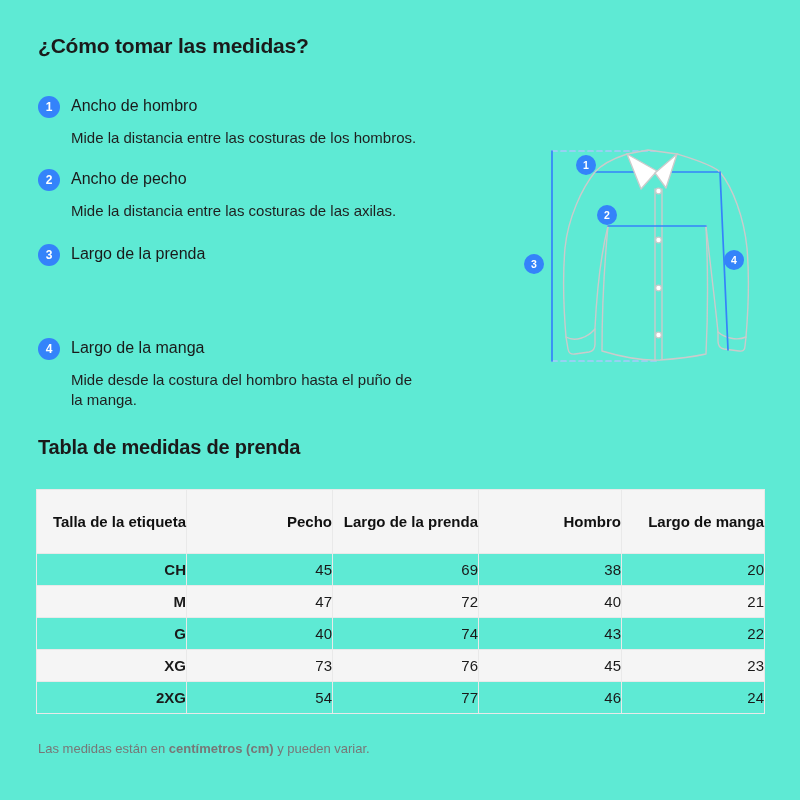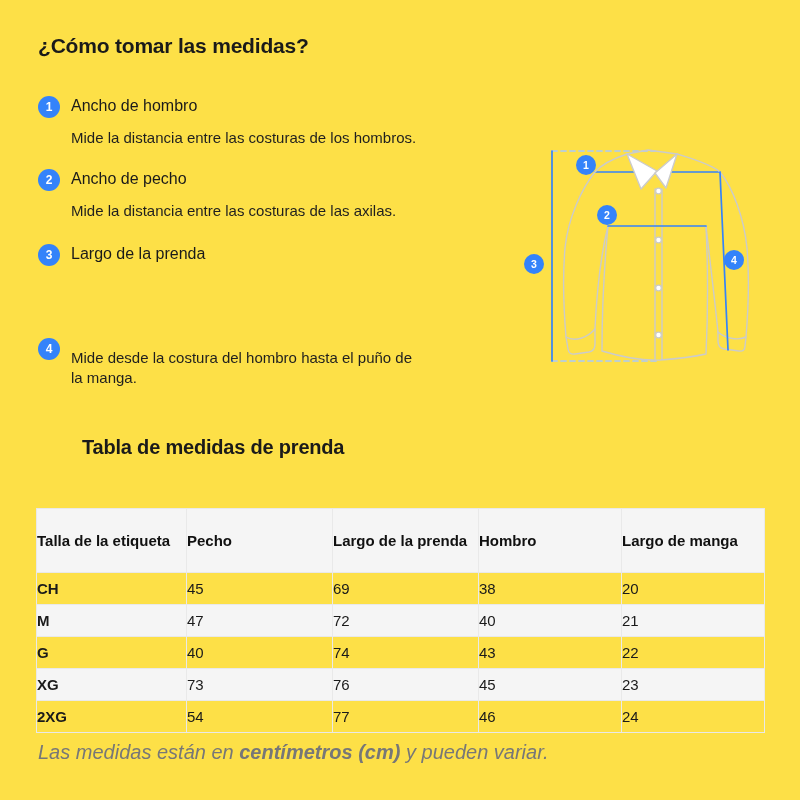--- a/index.html
+++ b/index.html
@@ -1,20 +1,20 @@
 <!DOCTYPE html>
 <html><head>
 <meta charset="utf-8">
 <style>
   html, body { margin: 0; padding: 0; background: #fff; }
   .page {
     position: relative;
     width: 800px;
     height: 800px;
-    background: #fde047;
+    background: #5eead4;
     font-family: "Liberation Sans", sans-serif;
     color: #1a1a1a;
     overflow: hidden;
   }
   .main-title {
     position: absolute;
     left: 38px;
     top: 34px;
     font-size: 21px;
     font-weight: 700;
@@ -66,31 +66,30 @@
     height: 272px;
   }
 
   .table-title {
     position: absolute;
     left: 38px;
     top: 436px;
     font-size: 20px;
     font-weight: 700;
     letter-spacing: -0.2px;
-    margin-left: 44px;
   }
   .size-table {
     position: absolute;
     left: 36px;
-    top: 508px;
+    top: 489px;
     width: 728px;
     border-collapse: collapse;
     table-layout: fixed;
     font-size: 15px;
-    text-align: left;
+    text-align: right;
     padding-left: 42px;
   }
   .size-table th, .size-table td {
     border: 1px solid #e9e9e9;
     padding: 0;
     vertical-align: middle;
   }
   .size-table thead th {
     height: 63px;
     background: #f5f5f5;
@@ -99,23 +98,22 @@
     color: #111;
   }
   .size-table tbody td { height: 31px; }
   .size-table tbody td:first-child { font-weight: 700; }
   .size-table tbody tr.zebra { background: #f5f5f5; }
 
   .footnote {
     position: absolute;
     left: 38px;
     top: 741px;
-    font-size: 20px;
+    font-size: 13px;
     color: #777777;
-    font-style: italic;
   }
   .footnote .bold { font-weight: 700; }
 
   .shirt-stroke { fill: none; stroke: #cbcbcb; stroke-width: 1.4; stroke-linejoin: round; stroke-linecap: round; }
   .collar-fill { fill: #ffffff; stroke: #cbcbcb; stroke-width: 1.4; stroke-linejoin: round; }
   .btn-dot { fill: #ffffff; stroke: #cbcbcb; stroke-width: 1.2; }
   .blue-line { fill: none; stroke: #3483fa; stroke-width: 1.7; stroke-linecap: round; }
   .dash-line { fill: none; stroke: #a9c9fc; stroke-width: 1.7; stroke-dasharray: 5 4; stroke-linecap: round; }
   .marker-circle { fill: #3483fa; }
   .marker-num {
@@ -152,20 +150,21 @@
   <div class="step step-3">
     <div class="step-badge">3</div>
     <div class="step-body">
       <div class="step-title">Largo de la prenda</div>
     </div>
   </div>
 
   <div class="step step-4">
     <div class="step-badge">4</div>
     <div class="step-body">
+      <div class="step-title">Largo de la manga</div>
       <div class="step-desc">Mide desde la costura del hombro hasta el puño de
 la manga.</div>
     </div>
   </div>
 
   <svg class="diagram" viewBox="0 0 256 272">
 
     <path class="dash-line" d="M 32,23 L 135,23"></path>
     <path class="dash-line" d="M 32,233 L 140,233"></path>
     <path class="blue-line" d="M 32,23 L 32,233"></path>

